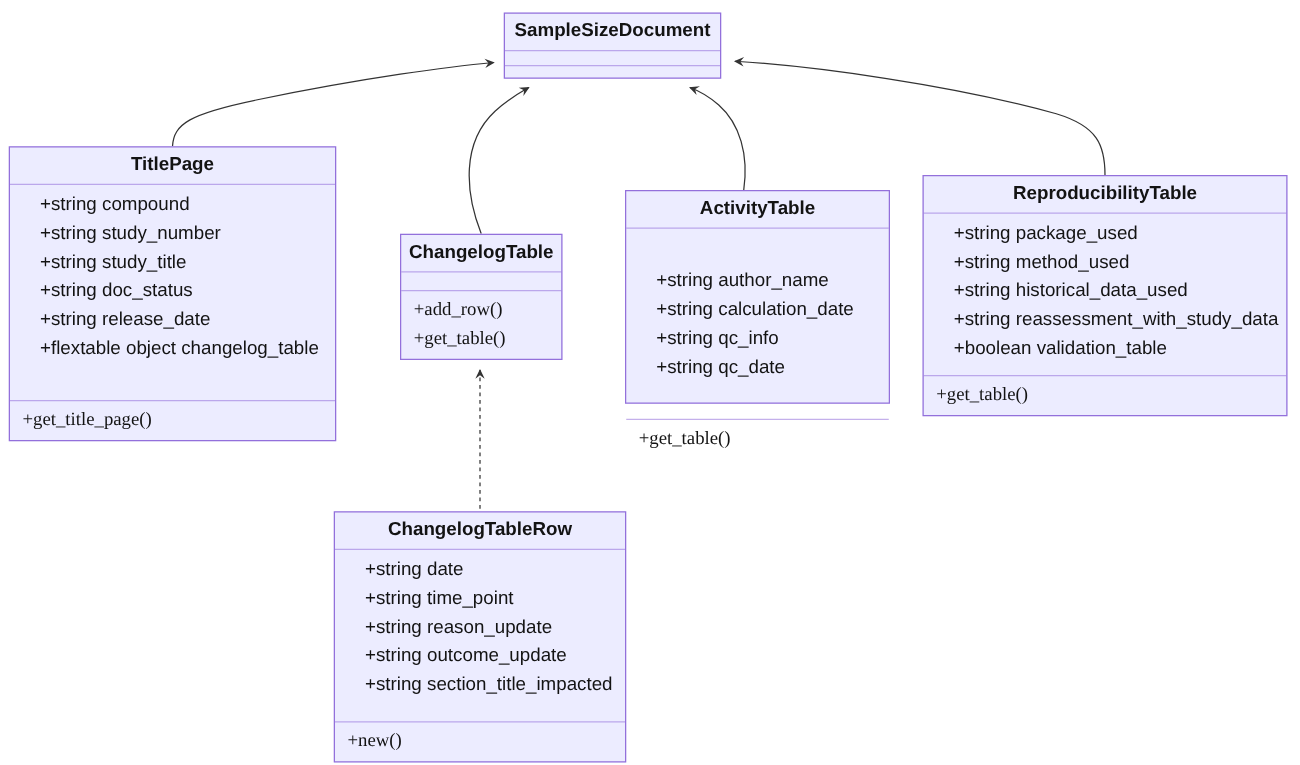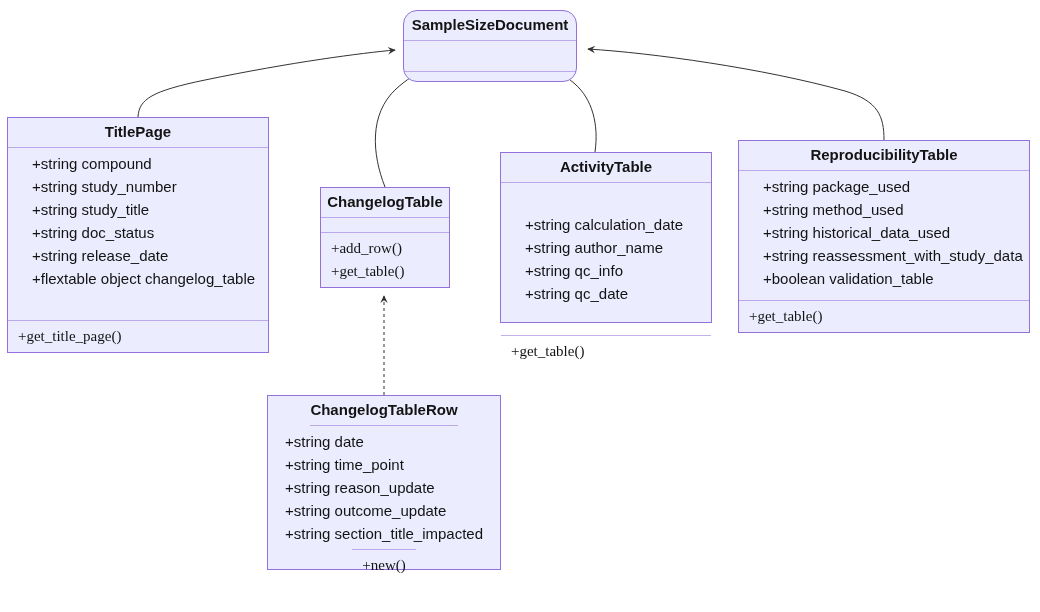--- a/index.html
+++ b/index.html
@@ -77,21 +77,21 @@
         <path d="M1 1.5 L10.5 6 L1 10.5 L4.4 6 Z" fill="#333333"></path>
       </marker>
     </defs>
     <path d="M138,117 C139,99 152,91 205,80 C292,62 362,53 395,50" fill="none" stroke="#333333" stroke-width="1" marker-end="url(#ah)"></path>
     <path d="M385,187 C372,154 369,114 396,89 C407,79 416,74 423,70" fill="none" stroke="#333333" stroke-width="1" marker-end="url(#ah)"></path>
     <path d="M595,152 C599,124 592,99 575,84 C567,77 560,73 552,70" fill="none" stroke="#333333" stroke-width="1" marker-end="url(#ah)"></path>
     <path d="M884,140 C884,116 878,101 845,91 C762,68 652,53 588,49" fill="none" stroke="#333333" stroke-width="1" marker-end="url(#ah)"></path>
     <path d="M384,407 L384,296" fill="none" stroke="#333333" stroke-width="1" stroke-dasharray="3 3" marker-end="url(#ah)"></path>
   </svg>
 
-  <div class="uml-class" style="left:403px; top:10px; width:174px; height:72px;border-radius:14px;">
+  <div class="uml-class" style="left:403px; top:10px; width:174px; height:53px;">
     <div class="uml-title">SampleSizeDocument</div>
     <div class="uml-attrs compartment-empty" style="flex:1 1 auto;"></div>
     <div class="uml-methods compartment-empty" style="height:10px;"></div>
   </div>
 
   <div class="uml-class" style="left:7px; top:117px; width:262px; height:236px;">
     <div class="uml-title">TitlePage</div>
     <div class="uml-attrs">
       <div class="uml-member">+string compound</div>
       <div class="uml-member">+string study_number</div>
@@ -110,22 +110,22 @@
     <div class="uml-attrs compartment-empty"></div>
     <div class="uml-methods">
       <div class="uml-member">+add_row()</div>
       <div class="uml-member">+get_table()</div>
     </div>
   </div>
 
   <div class="uml-class" style="left:500px; top:152px; width:212px; height:171px;gap:26px;">
     <div class="uml-title">ActivityTable</div>
     <div class="uml-attrs">
+      <div class="uml-member">+string author_name</div>
       <div class="uml-member">+string calculation_date</div>
-      <div class="uml-member">+string author_name</div>
       <div class="uml-member">+string qc_info</div>
       <div class="uml-member">+string qc_date</div>
     </div>
     <div class="uml-methods">
       <div class="uml-member">+get_table()</div>
     </div>
   </div>
 
   <div class="uml-class" style="left:738px; top:140px; width:292px; height:193px;justify-content:flex-end;">
     <div class="uml-title">ReproducibilityTable</div>
@@ -134,21 +134,21 @@
       <div class="uml-member">+string method_used</div>
       <div class="uml-member">+string historical_data_used</div>
       <div class="uml-member">+string reassessment_with_study_data</div>
       <div class="uml-member">+boolean validation_table</div>
     </div>
     <div class="uml-methods">
       <div class="uml-member">+get_table()</div>
     </div>
   </div>
 
-  <div class="uml-class" style="left:267px; top:395px; width:234px; height:175px;align-items:center;">
+  <div class="uml-class" style="left:267px; top:409px; width:234px; height:201px;">
     <div class="uml-title">ChangelogTableRow</div>
     <div class="uml-attrs">
       <div class="uml-member">+string date</div>
       <div class="uml-member">+string time_point</div>
       <div class="uml-member">+string reason_update</div>
       <div class="uml-member">+string outcome_update</div>
       <div class="uml-member">+string section_title_impacted</div>
     </div>
     <div class="uml-methods">
       <div class="uml-member">+new()</div>

